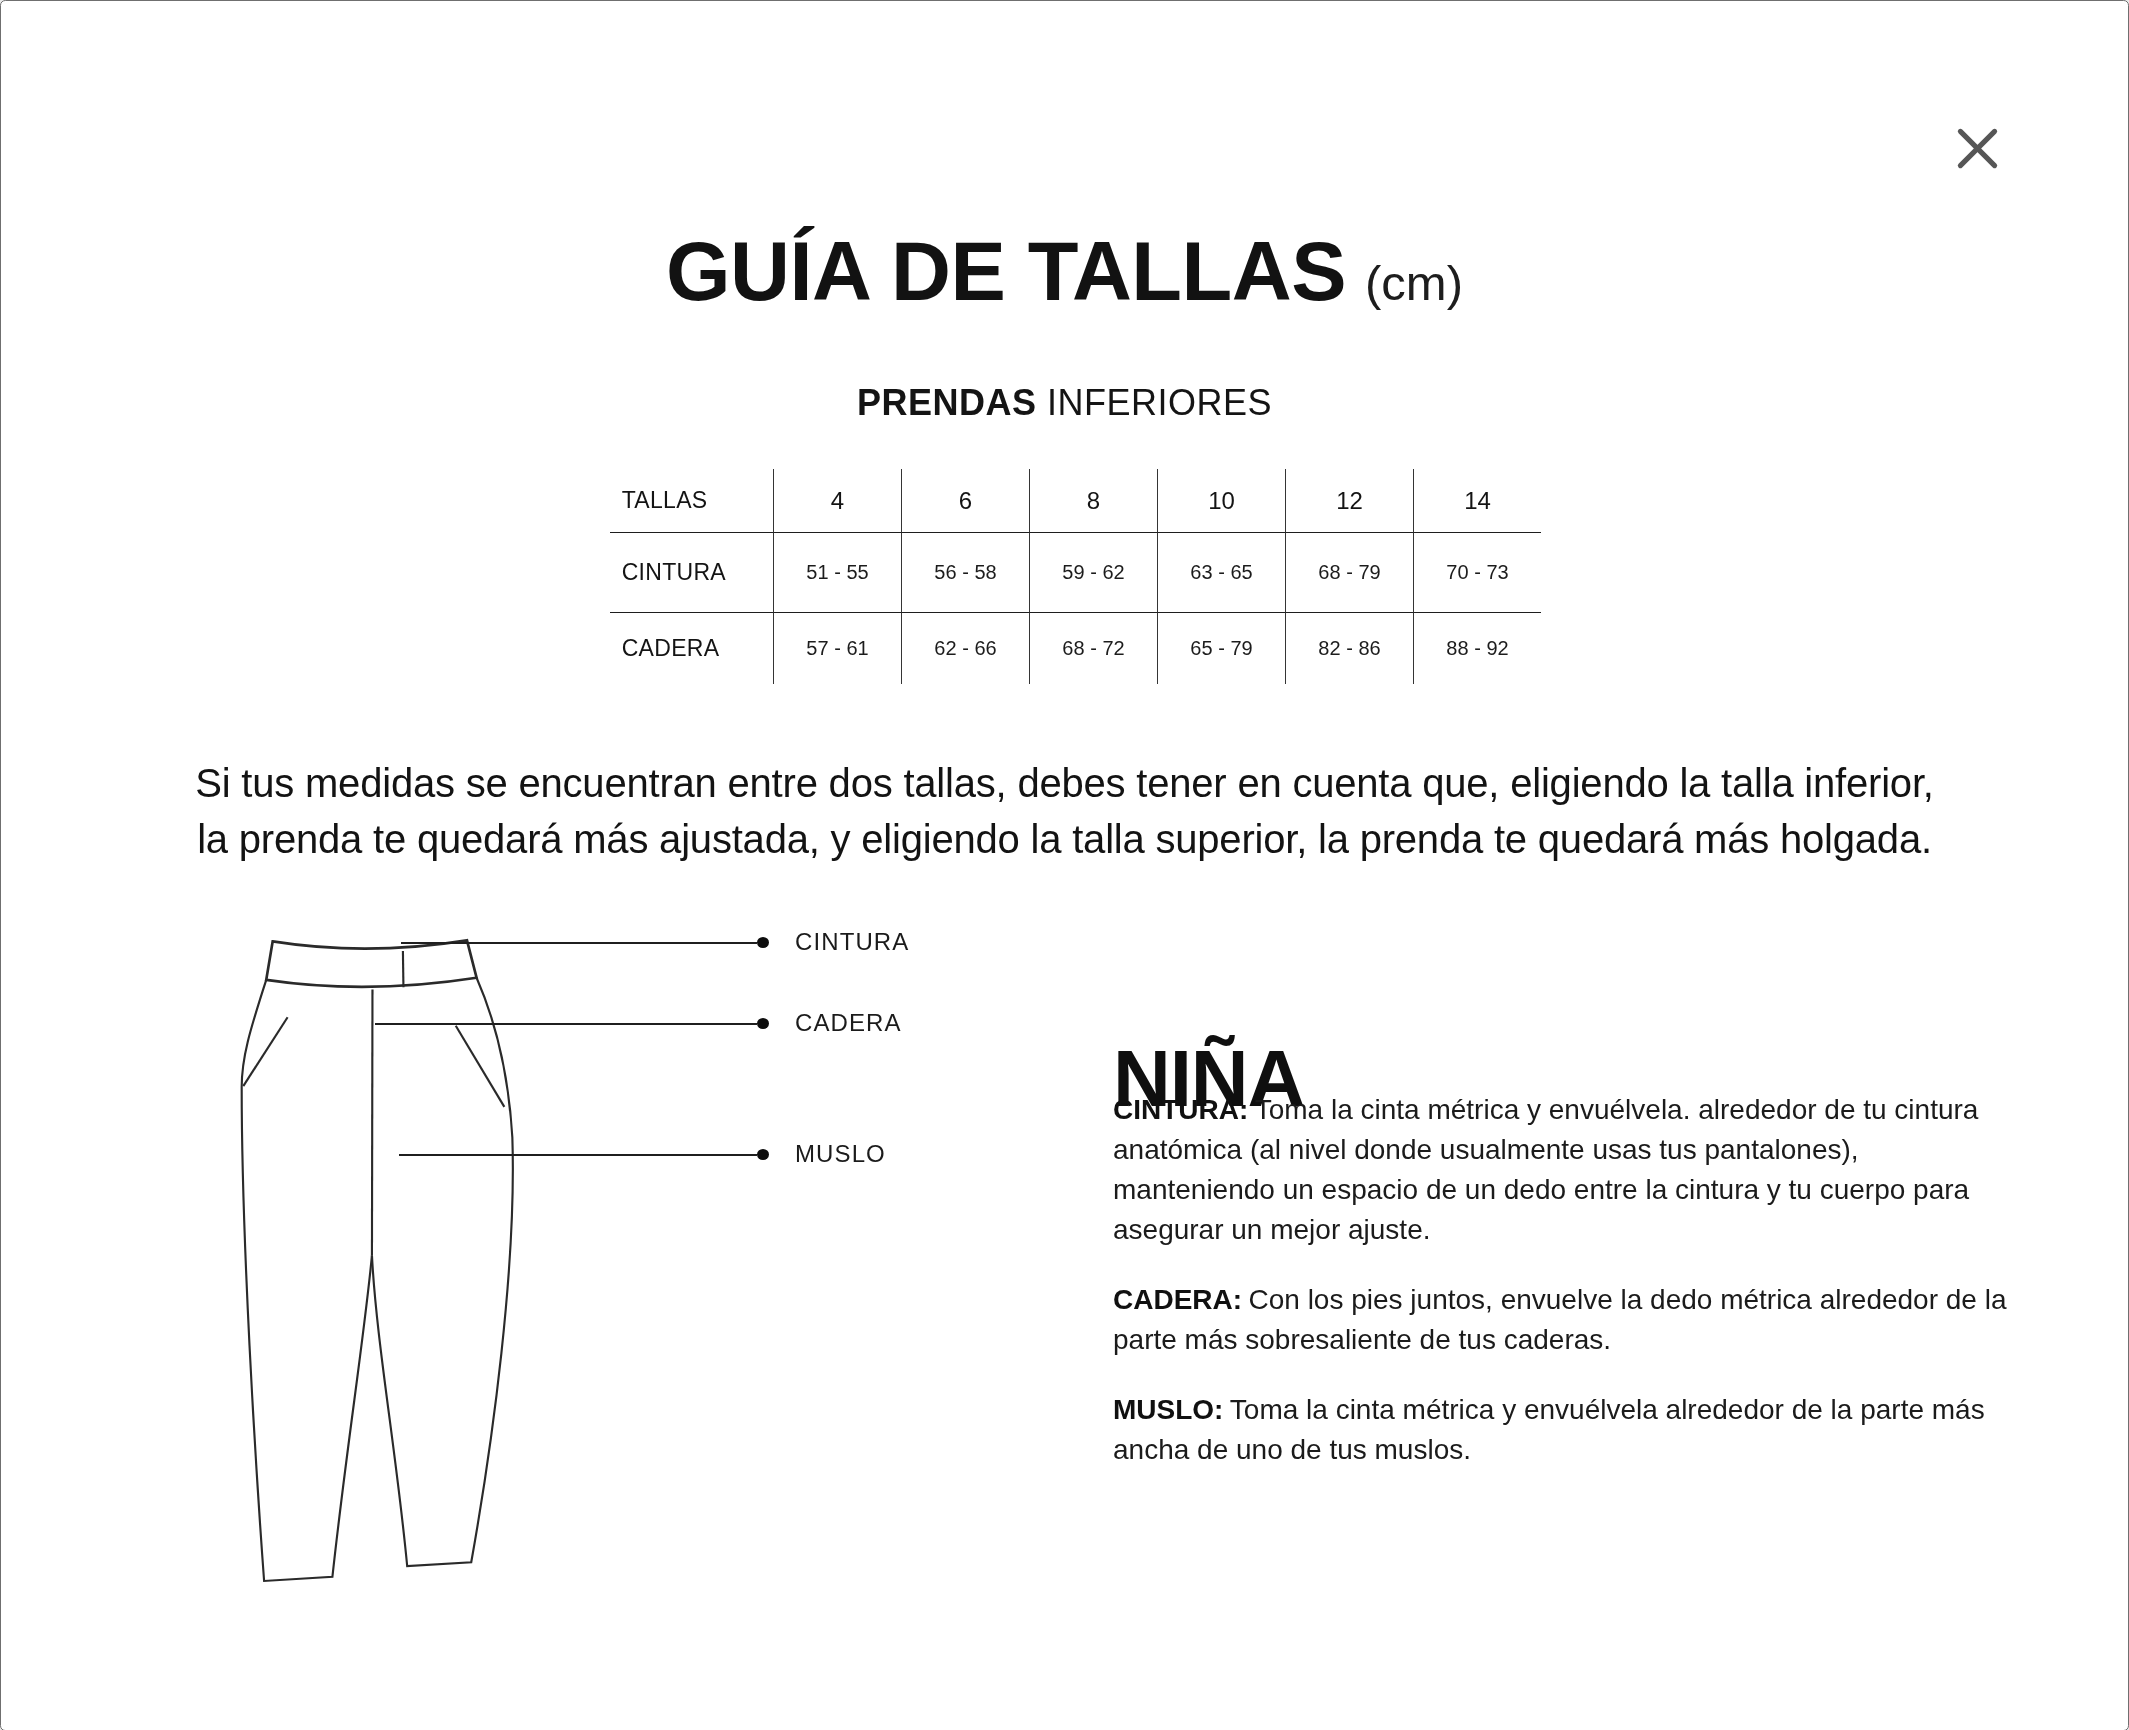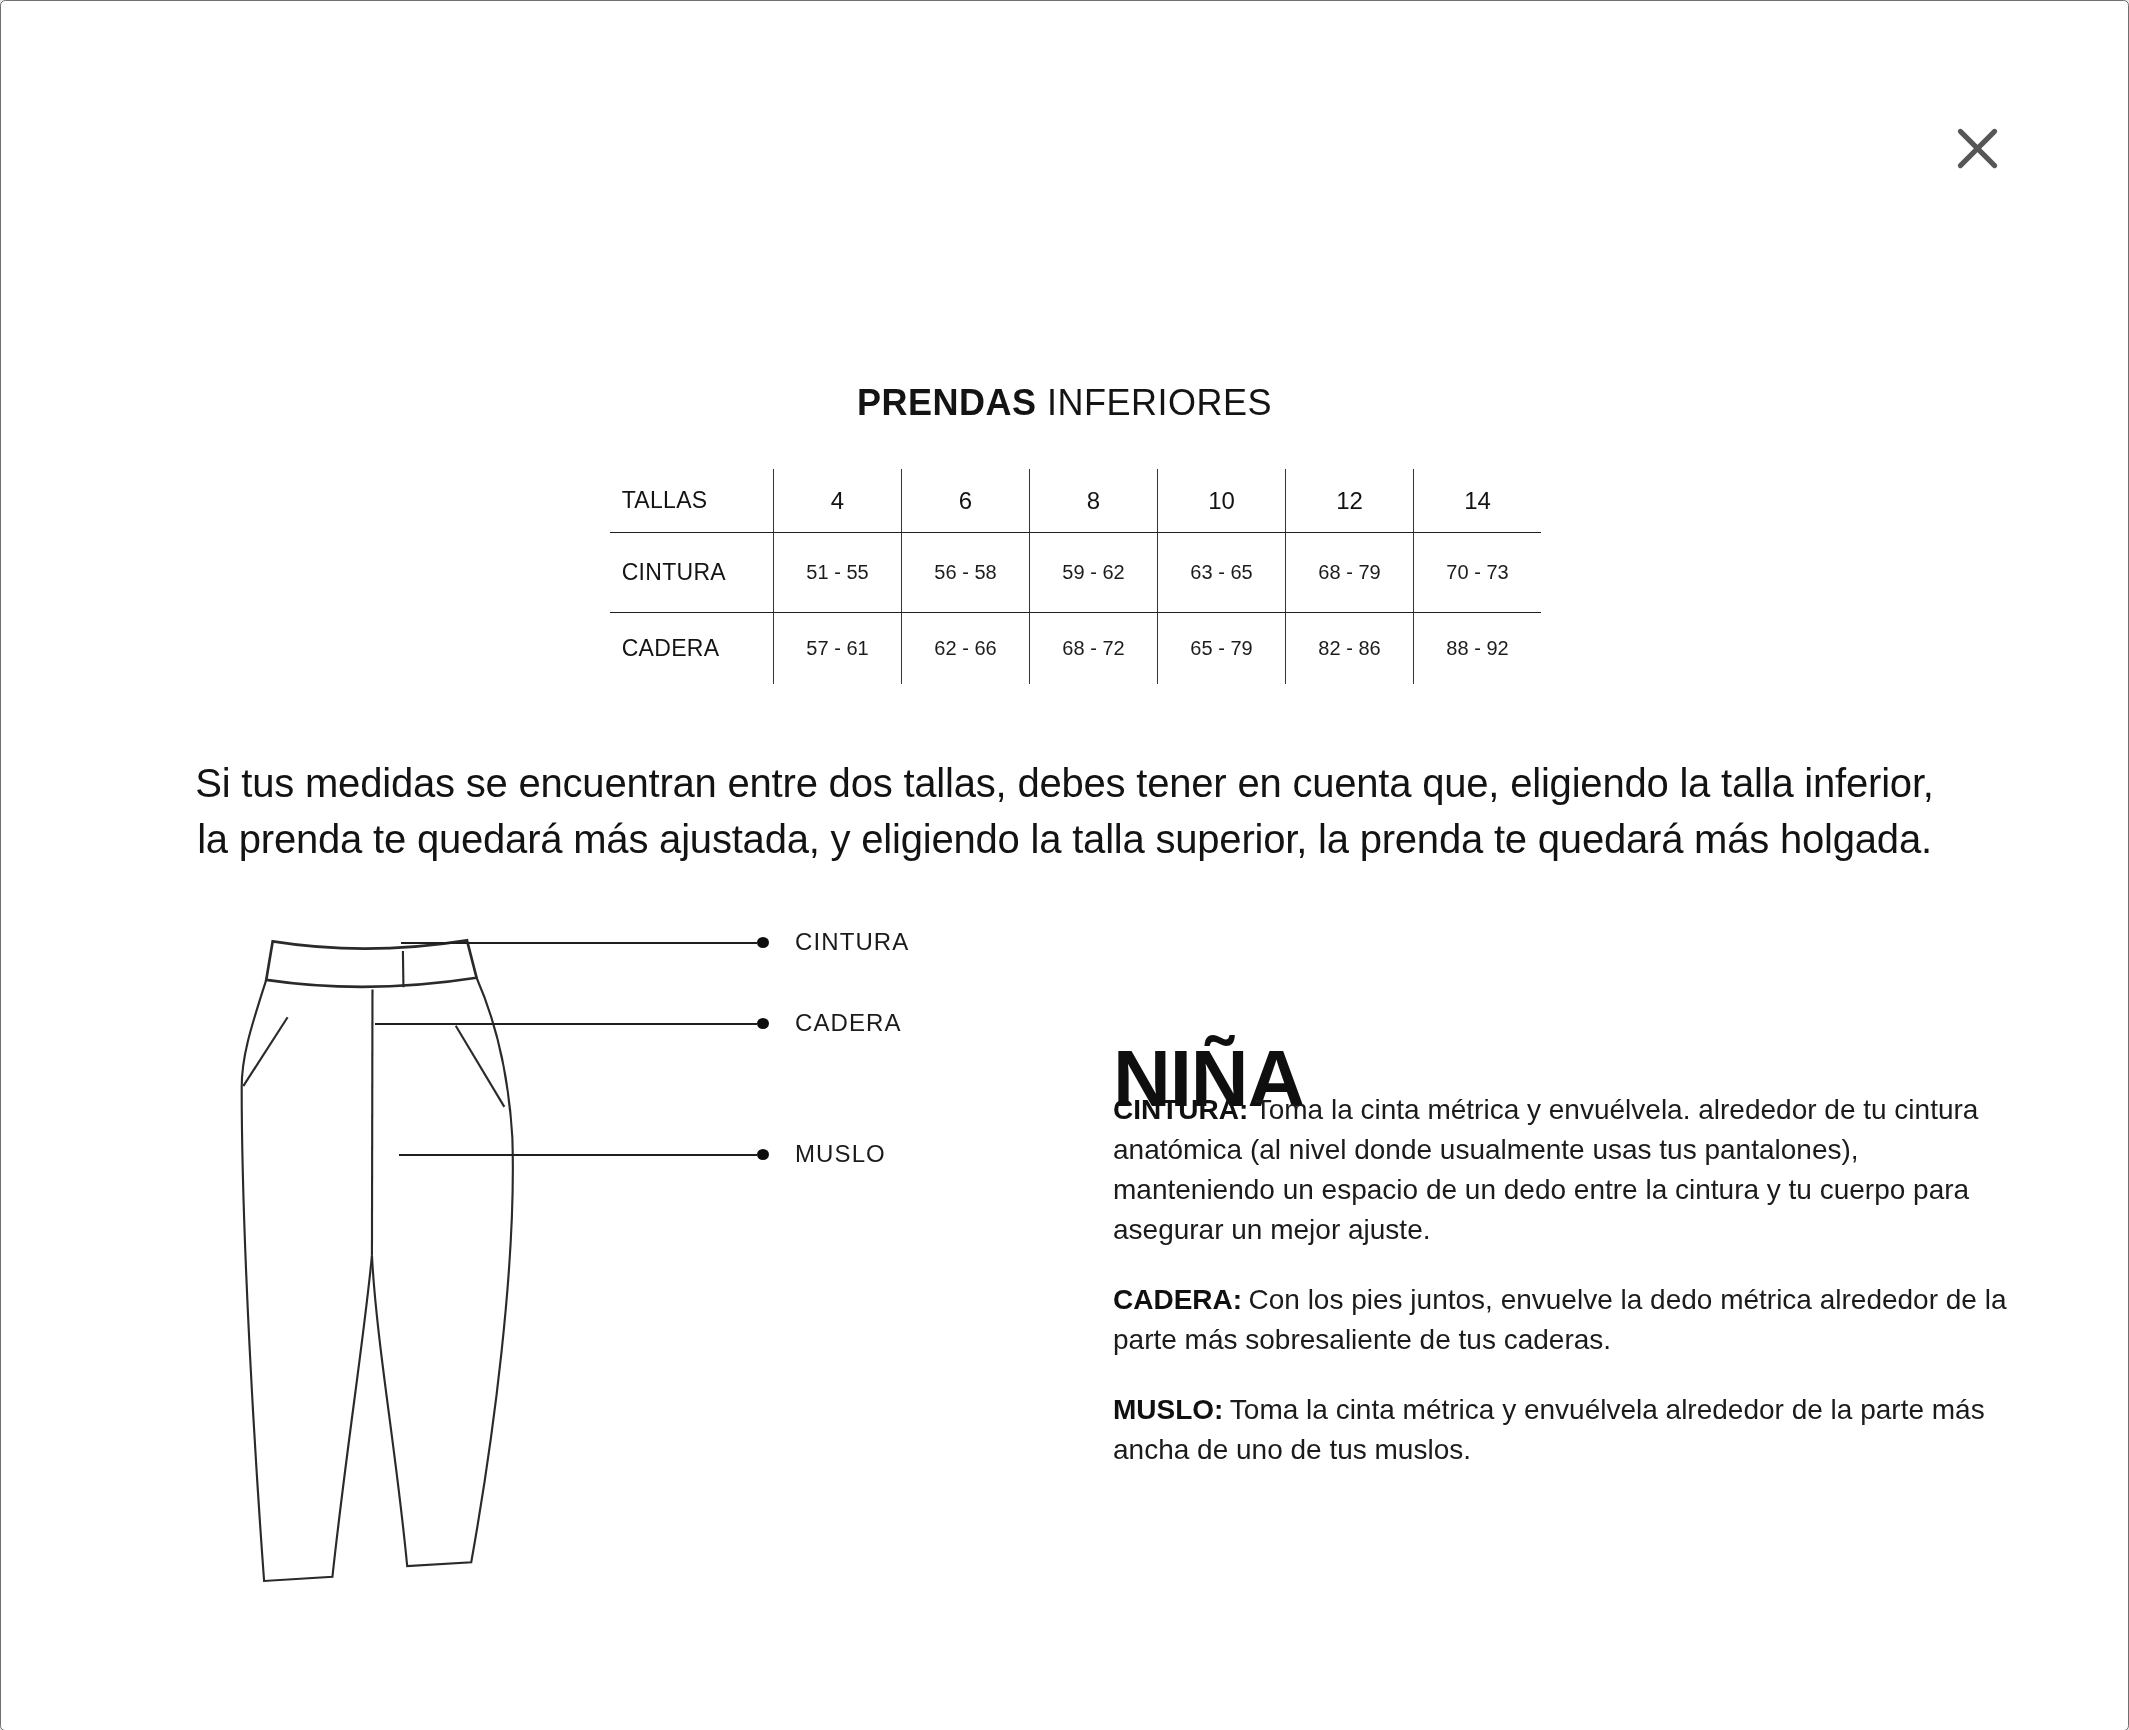--- a/index.html
+++ b/index.html
@@ -92,20 +92,21 @@
 
 <div class="page">
 
   <button class="close-btn" aria-label="close">
     <svg viewBox="0 0 100 100">
       <line x1="20" y1="20" x2="80" y2="80" stroke="#565656" stroke-width="9" stroke-linecap="round"></line>
       <line x1="80" y1="20" x2="20" y2="80" stroke="#565656" stroke-width="9" stroke-linecap="round"></line>
     </svg>
   </button>
 
+  <h1 class="title"><span>GUÍA DE</span><span> </span><span class="t-bold">TALLAS</span><span class="t-unit">(cm)</span></h1>
 
   <h2 class="subtitle"><span>PRENDAS</span><span> </span><span class="t-bold">INFERIORES</span></h2>
 
   <div class="size-table">
 
     <div class="st-cell st-label hline">TALLAS</div>
     <div class="st-cell st-size vline hline">4</div>
     <div class="st-cell st-size vline hline">6</div>
     <div class="st-cell st-size vline hline">8</div>
     <div class="st-cell st-size vline hline">10</div>

